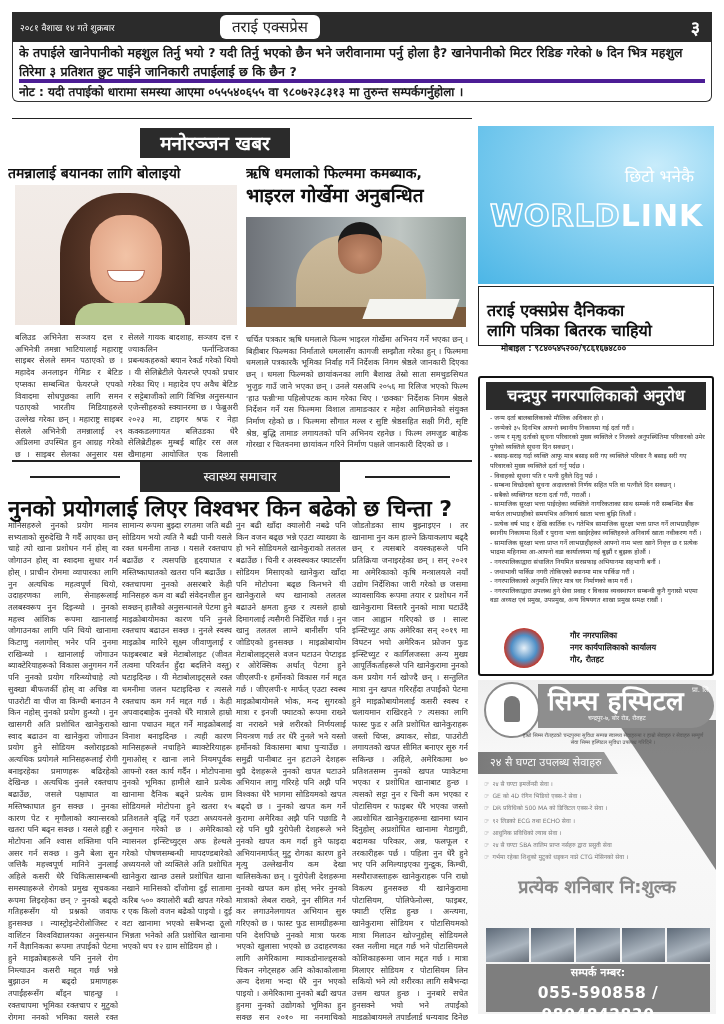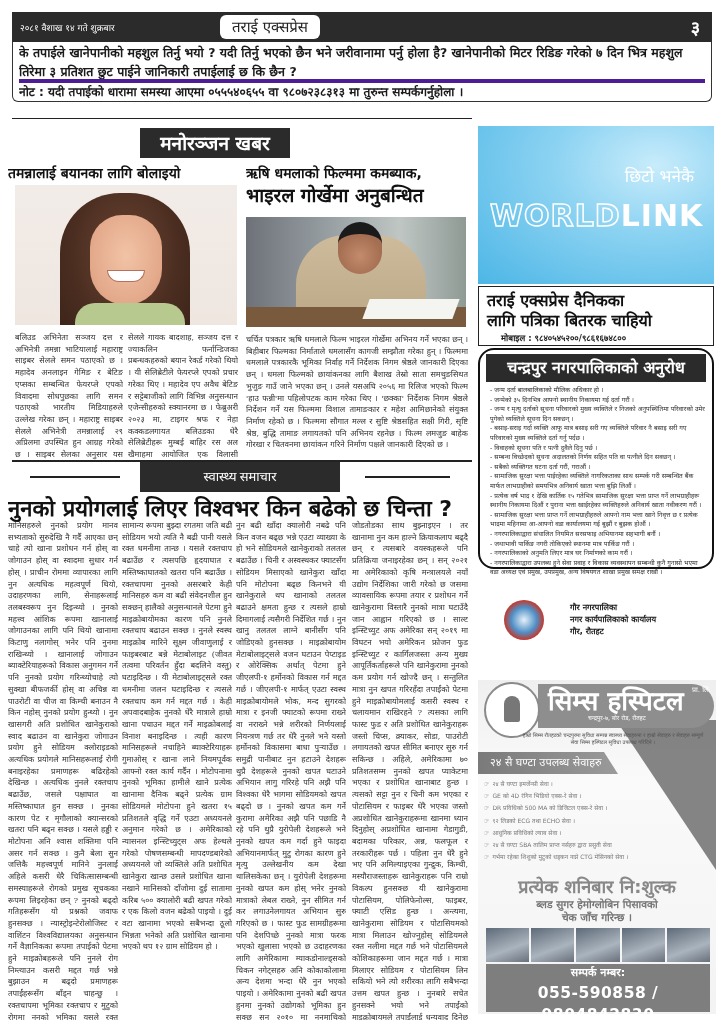--- a/index.html
+++ b/index.html
@@ -48,24 +48,24 @@
 .hcol{top:520px;height:500px;width:110px}
 #hc1{left:8px}
 #hc2{left:122px}
 #hc3{left:236px}
 #hc4{left:352px;width:116px}
 
 #wl{left:478px;top:126px;width:236px;height:158px;background:radial-gradient(ellipse at 75% 25%,#c8ecfb 0%,#8dd3f2 40%,#4cb6e6 100%)}
 #wl .tag{right:20px;top:38px;color:#fff;font-size:17px;font-family:"DejaVu Sans",sans-serif}
 #wl .logo{left:12px;top:72px;font-size:30px;font-weight:bold;color:#fff;font-family:"DejaVu Sans",sans-serif;letter-spacing:1px}
 #wl .logo .out{color:transparent;-webkit-text-stroke:1.5px #fff}
-#dist{left:478px;top:286px;width:236px;height:60px;border:1.5px solid #222;padding:4px 8px}
+#dist{left:478px;top:286px;width:236px;height:60px;border:1.5px solid #222;padding:14px 8px}
 #dist .l1,#dist .l2{font-family:"DejaVu Sans",sans-serif;font-weight:bold;font-size:16px;line-height:20px;color:#111;white-space:nowrap}
 #dist .mob{font-family:"DejaVu Sans",sans-serif;font-weight:bold;font-size:8.5px;line-height:14px;padding-left:14px}
-#muni{left:478px;top:348px;width:236px;height:221px;border:2px solid #111;border-radius:16px}
+#muni{left:478px;top:376px;width:236px;height:300px;border:2px solid #111;border-radius:3px}
 #muni .title{left:6px;top:4px;width:220px;height:28px;font-size:16px;line-height:28px}
 #muni ul{position:absolute;left:10px;top:36px;width:216px;list-style:none}
 #muni li{font-size:6.4px;line-height:9.6px;color:#333;font-family:"DejaVu Sans",sans-serif;white-space:normal}
 #muni .emblem{left:24px;top:250px;width:40px;height:40px;border-radius:50%;background:radial-gradient(circle,#e6f0f8 0%,#4f8fc6 45%,#c23a2e 70%,#8a1f1a 100%)}
 #muni .office{left:90px;top:252px;width:130px;text-align:left;font-family:"DejaVu Sans",sans-serif;font-weight:bold;font-size:8px;line-height:12px;color:#222}
 
 #hosp{left:478px;top:680px;width:238px;height:334px;background:linear-gradient(180deg,#efefef 0%,#fafafa 30%,#f3f3f3 100%)}
 #hosp .banner{left:60px;top:4px;width:176px;height:44px;background:#8e8e8e;border-radius:0 22px 22px 0}
 #hosp .name{left:70px;top:2px;font-size:26px;color:#fff;font-family:"DejaVu Sans",sans-serif;font-weight:bold;white-space:nowrap}
 #hosp .suffix{left:214px;top:6px;font-size:7px;color:#fff;line-height:9px;font-family:"DejaVu Sans",sans-serif}
@@ -187,24 +187,20 @@
   <ul>
     <li><span class="hand">☞</span><span>२४ सै घण्टा इमर्जेन्सी सेवा ।</span></li>
     <li><span class="hand">☞</span><span>GE को 4D रंगिन भिडियो एक्स-रे सेवा ।</span></li>
     <li><span class="hand">☞</span><span>DR प्रविधिको 500 MA को डिजिटल एक्स-रे सेवा ।</span></li>
     <li><span class="hand">☞</span><span>१२ लिडको ECG तथा ECHO सेवा ।</span></li>
     <li><span class="hand">☞</span><span>आधुनिक प्रविधिको ल्याब सेवा ।</span></li>
     <li><span class="hand">☞</span><span>२४ सै घण्टा SBA तालिम प्राप्त नर्सहरु द्वारा प्रसुती सेवा</span></li>
     <li><span class="hand">☞</span><span>गर्भमा रहेका शिशुको मुटुको धड्कन नाप्ने CTG मेसिनको सेवा ।</span></li>
   </ul>
   <div class="abs sat">प्रत्येक शनिबार नि:शुल्क</div>
-  <div class="abs blood">
-    <div>ब्लड सुगर हेमोग्लोबिन पिसावको</div>
-    <div>चेक जाँच गरिन्छ ।</div>
-  </div>
   <div class="abs pics">
     <div></div>
     <div></div>
     <div></div>
     <div></div>
     <div></div>
   </div>
   <div class="abs contact">
     <div class="lbl">सम्पर्क नम्बर:</div>
     <div class="num">055-590858 / 9804842830</div>

